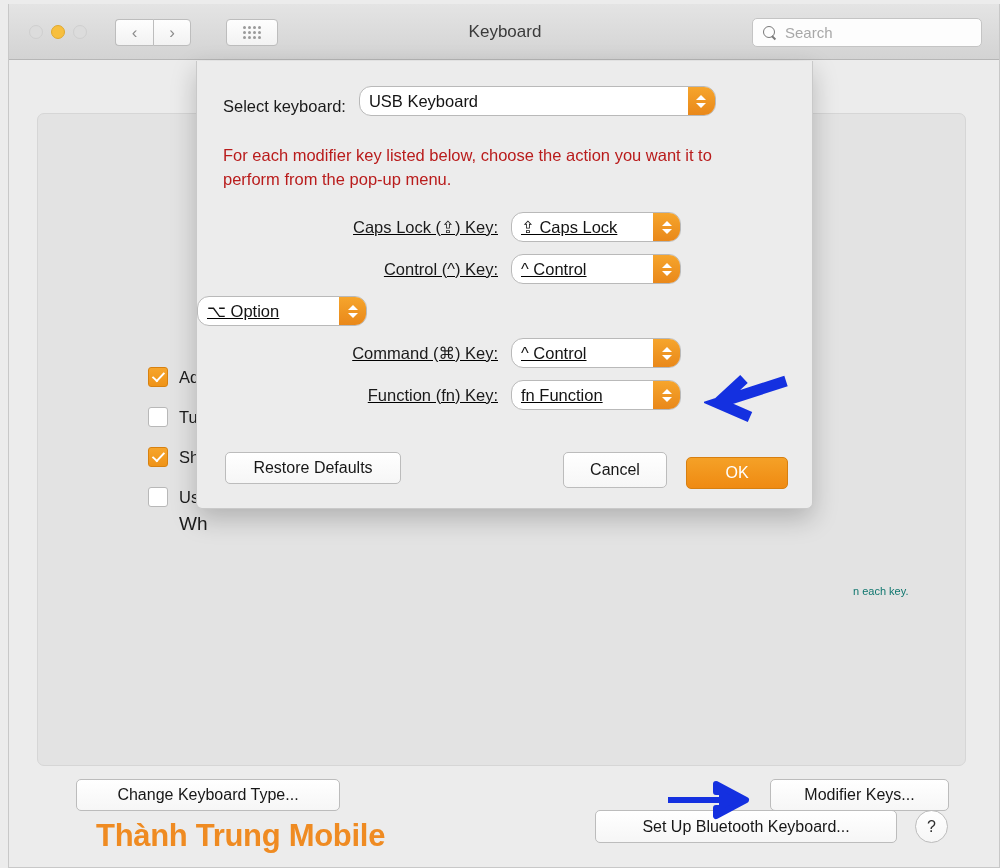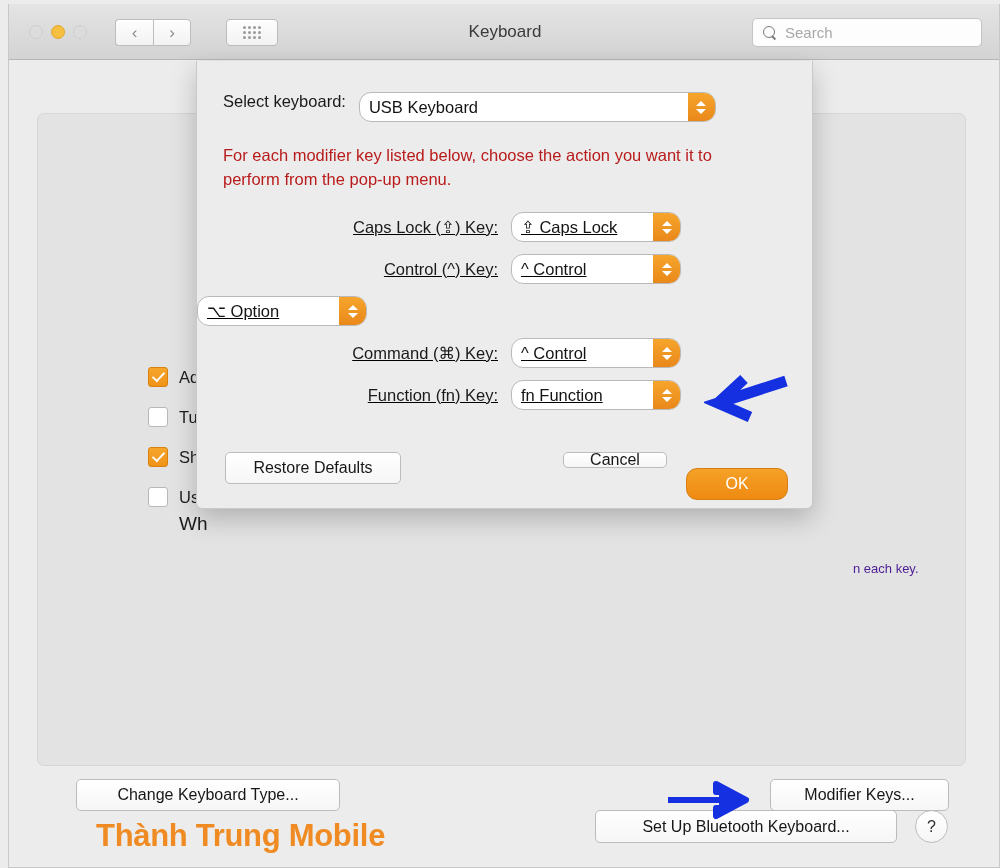--- a/index.html
+++ b/index.html
@@ -101,22 +101,22 @@
   .cbox.on  { background: linear-gradient(to bottom,#f6a52c,#ef9317); border: 1px solid #d8810f; }
   .cbox.off { background: #ffffff; border: 1px solid #b8b8b8; }
   .cbox.on::after {
     content: ""; width: 5px; height: 10px;
     border: solid #fff; border-width: 0 2.4px 2.4px 0;
     transform: rotate(43deg) translate(-1px,-1px);
   }
   .cb-label { font-size: 16.5px; color: #1c1c1c; white-space: nowrap; }
   .cb-sub { font-size: 19px; color: #1c1c1c; padding-left: 31px; margin-top: -4px; }
   .tail-text {
-    position: absolute; left: 815px; top: 447px;
-    font-size: 13px; color: #4c1d95; white-space: nowrap;
+    position: absolute; left: 815px; top: 471px;
+    font-size: 11px; color: #0f766e; white-space: nowrap;
   }
 
   
   .pushbtn {
     background: linear-gradient(to bottom,#ffffff,#f6f6f6);
     border: 1px solid #bcbcbc; border-radius: 5px;
     font-family: "Liberation Sans", sans-serif; font-size: 16px; color: #171717;
     display: flex; align-items: center; justify-content: center;
     white-space: nowrap;
   }
@@ -143,21 +143,21 @@
   
   .sheet {
     position: absolute; left: 187px; top: 1px; width: 617px; height: 448px;
     background: #ececec;
     border: 1px solid #c9c9c9; border-top: none;
     border-radius: 0 0 6px 6px;
     box-shadow: 0 10px 26px rgba(0,0,0,0.22);
   }
   .sheet-inner { position: relative; width: 100%; height: 100%; }
 
-  .row-select { position: absolute; left: 26px; top: 31px; display: flex; align-items: flex-start; gap: 13px; }
+  .row-select { position: absolute; left: 26px; top: 25px; display: flex; align-items: flex-end; gap: 13px; }
   .row-select .lbl { font-size: 16.5px; color: #1a1a1a; }
 
   .popup {
     display: flex; align-items: center;
     background: #ffffff; border: 1px solid #b9b9b9; border-radius: 12px;
     height: 30px; position: relative; overflow: hidden;
   }
   .popup .val {
     flex: 1; padding: 0 9px; font-size: 16.5px; color: #141414; white-space: nowrap;
   }
@@ -180,25 +180,25 @@
   .modrows { position: absolute; left: 0; top: 145px; width: 100%; text-decoration: underline; }
   .modrow { display: flex; align-items: center; height: 42px; }
   .modrow .rlbl {
     width: 314px; text-align: right; padding-right: 13px;
     font-size: 16.5px; color: #1a1a1a; white-space: nowrap;
   }
   .modrow .popup { width: 170px; }
 
   .sheet-footer { position: absolute; left: 0; bottom: 24px; width: 100%; height: 32px; }
   .btn-restore { position: absolute; left: 28px; top: 0; width: 176px; height: 32px; }
-  .btn-cancel  { position: absolute; left: 366px; top: 0; width: 104px; height: 16px; }
+  .btn-cancel  { position: absolute; left: 366px; top: 0; width: 104px; height: 36px; }
   .btn-ok {
-    position: absolute; left: 489px; top: 16px; width: 102px; height: 32px;
+    position: absolute; left: 489px; top: 5px; width: 102px; height: 32px;
     background: linear-gradient(to bottom,#f5a127,#ef8a12);
-    border: 1px solid #d77f10; border-radius: 11px;
+    border: 1px solid #d77f10; border-radius: 5px;
     color: #ffffff; font-size: 16px;
     display: flex; align-items: center; justify-content: center;
   }
 </style>
 </head>
 <body>
 
 <div id="root">
   <div class="window">
 

